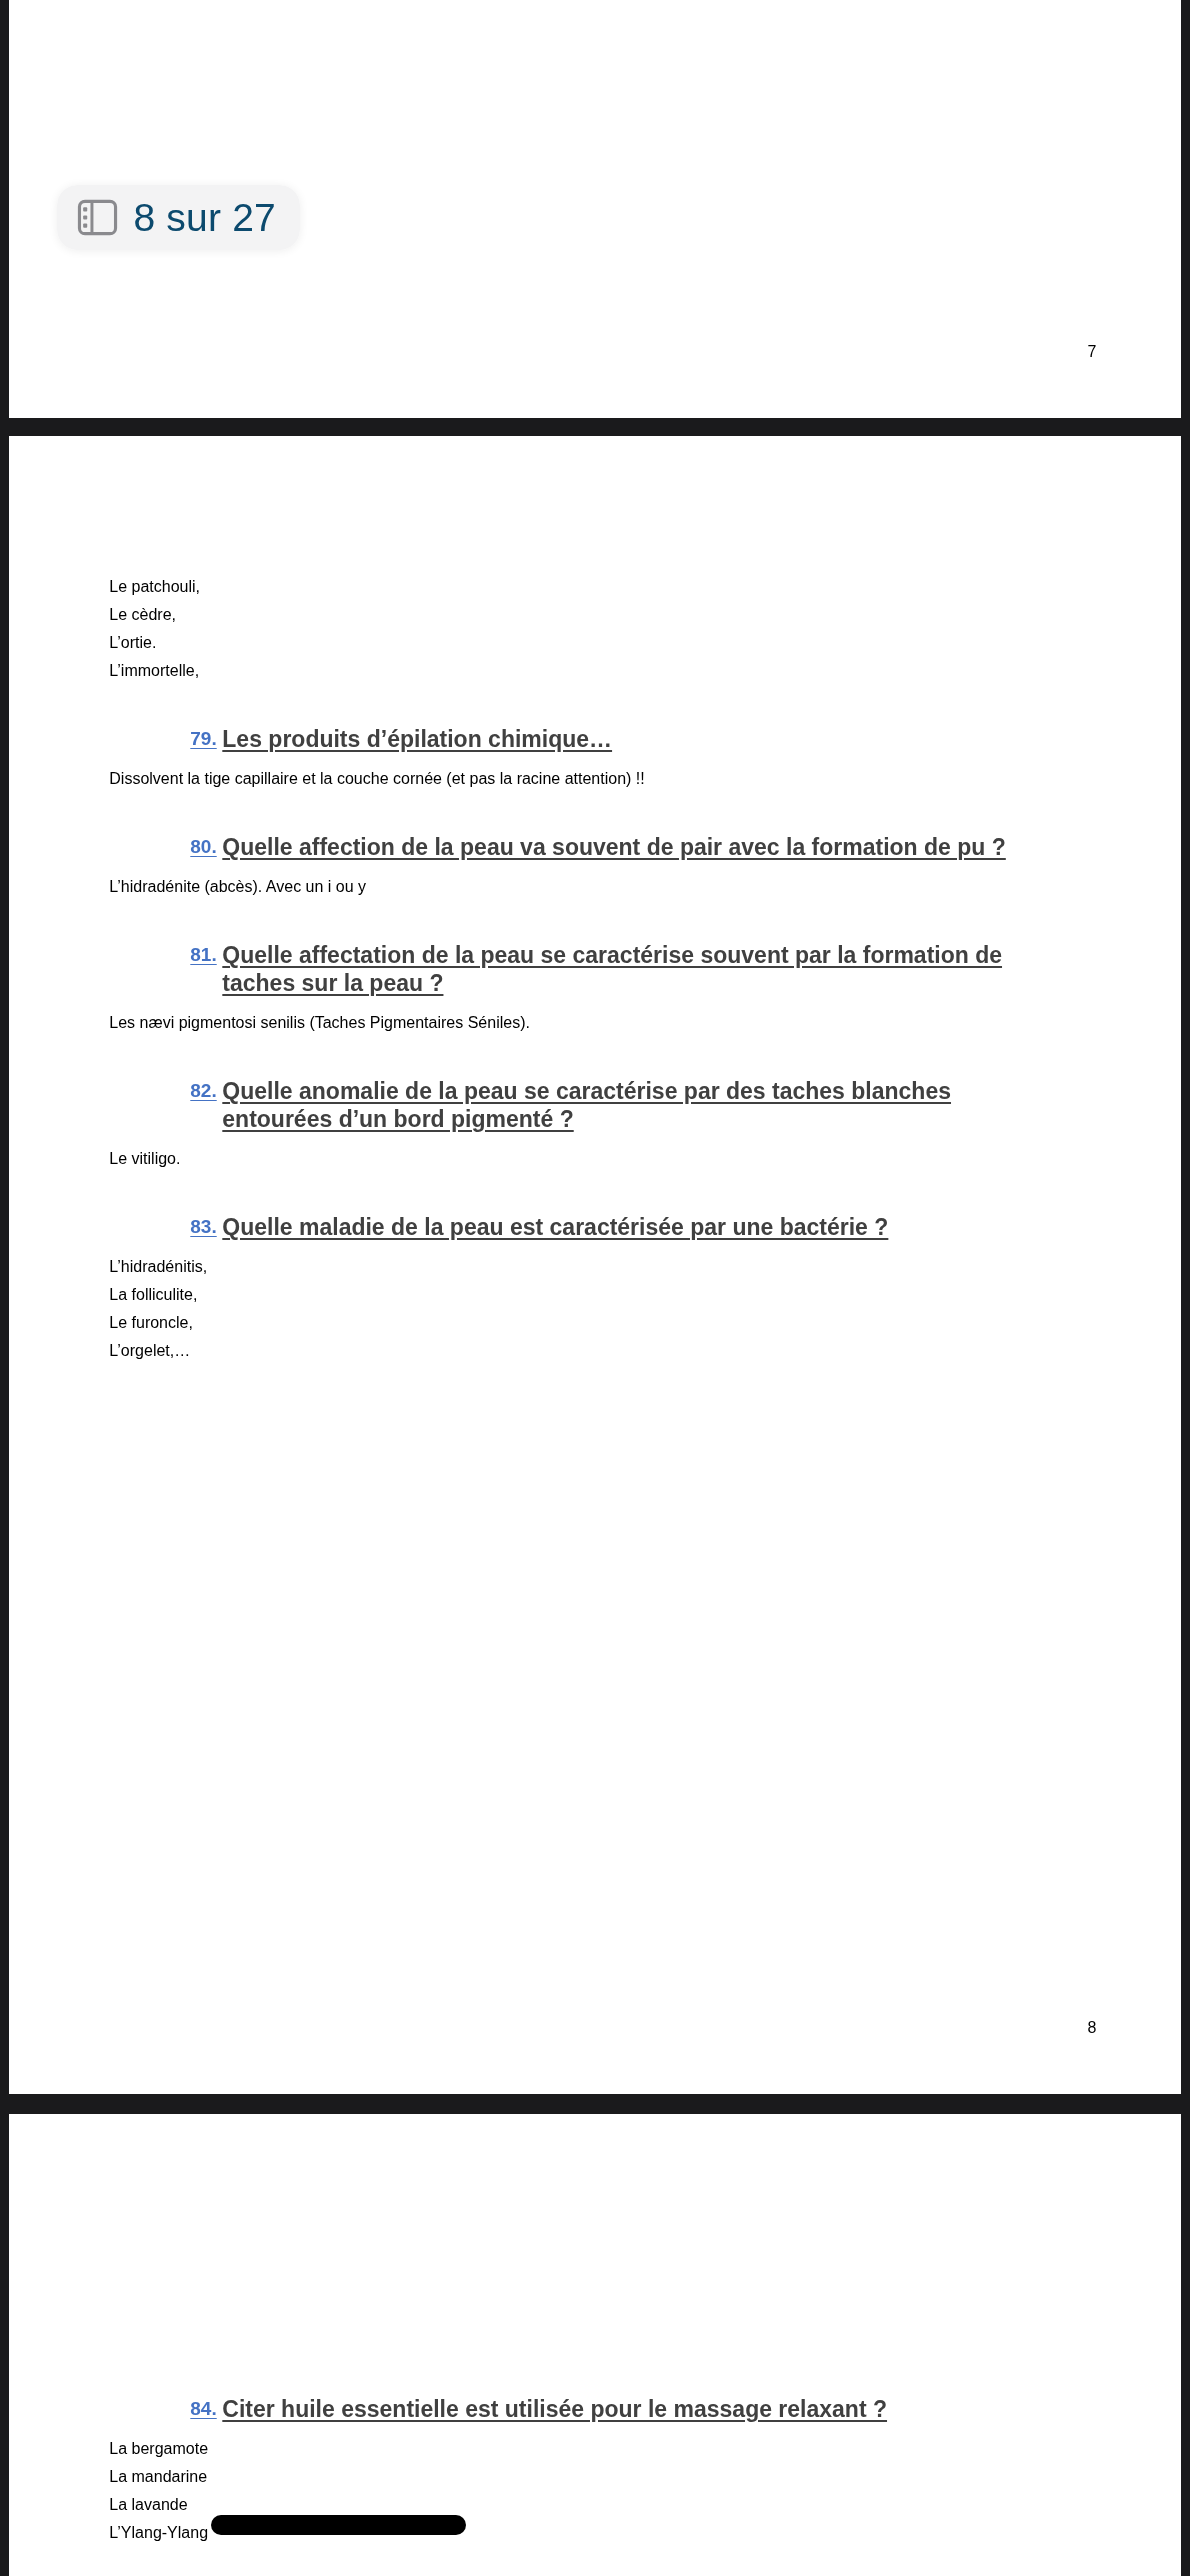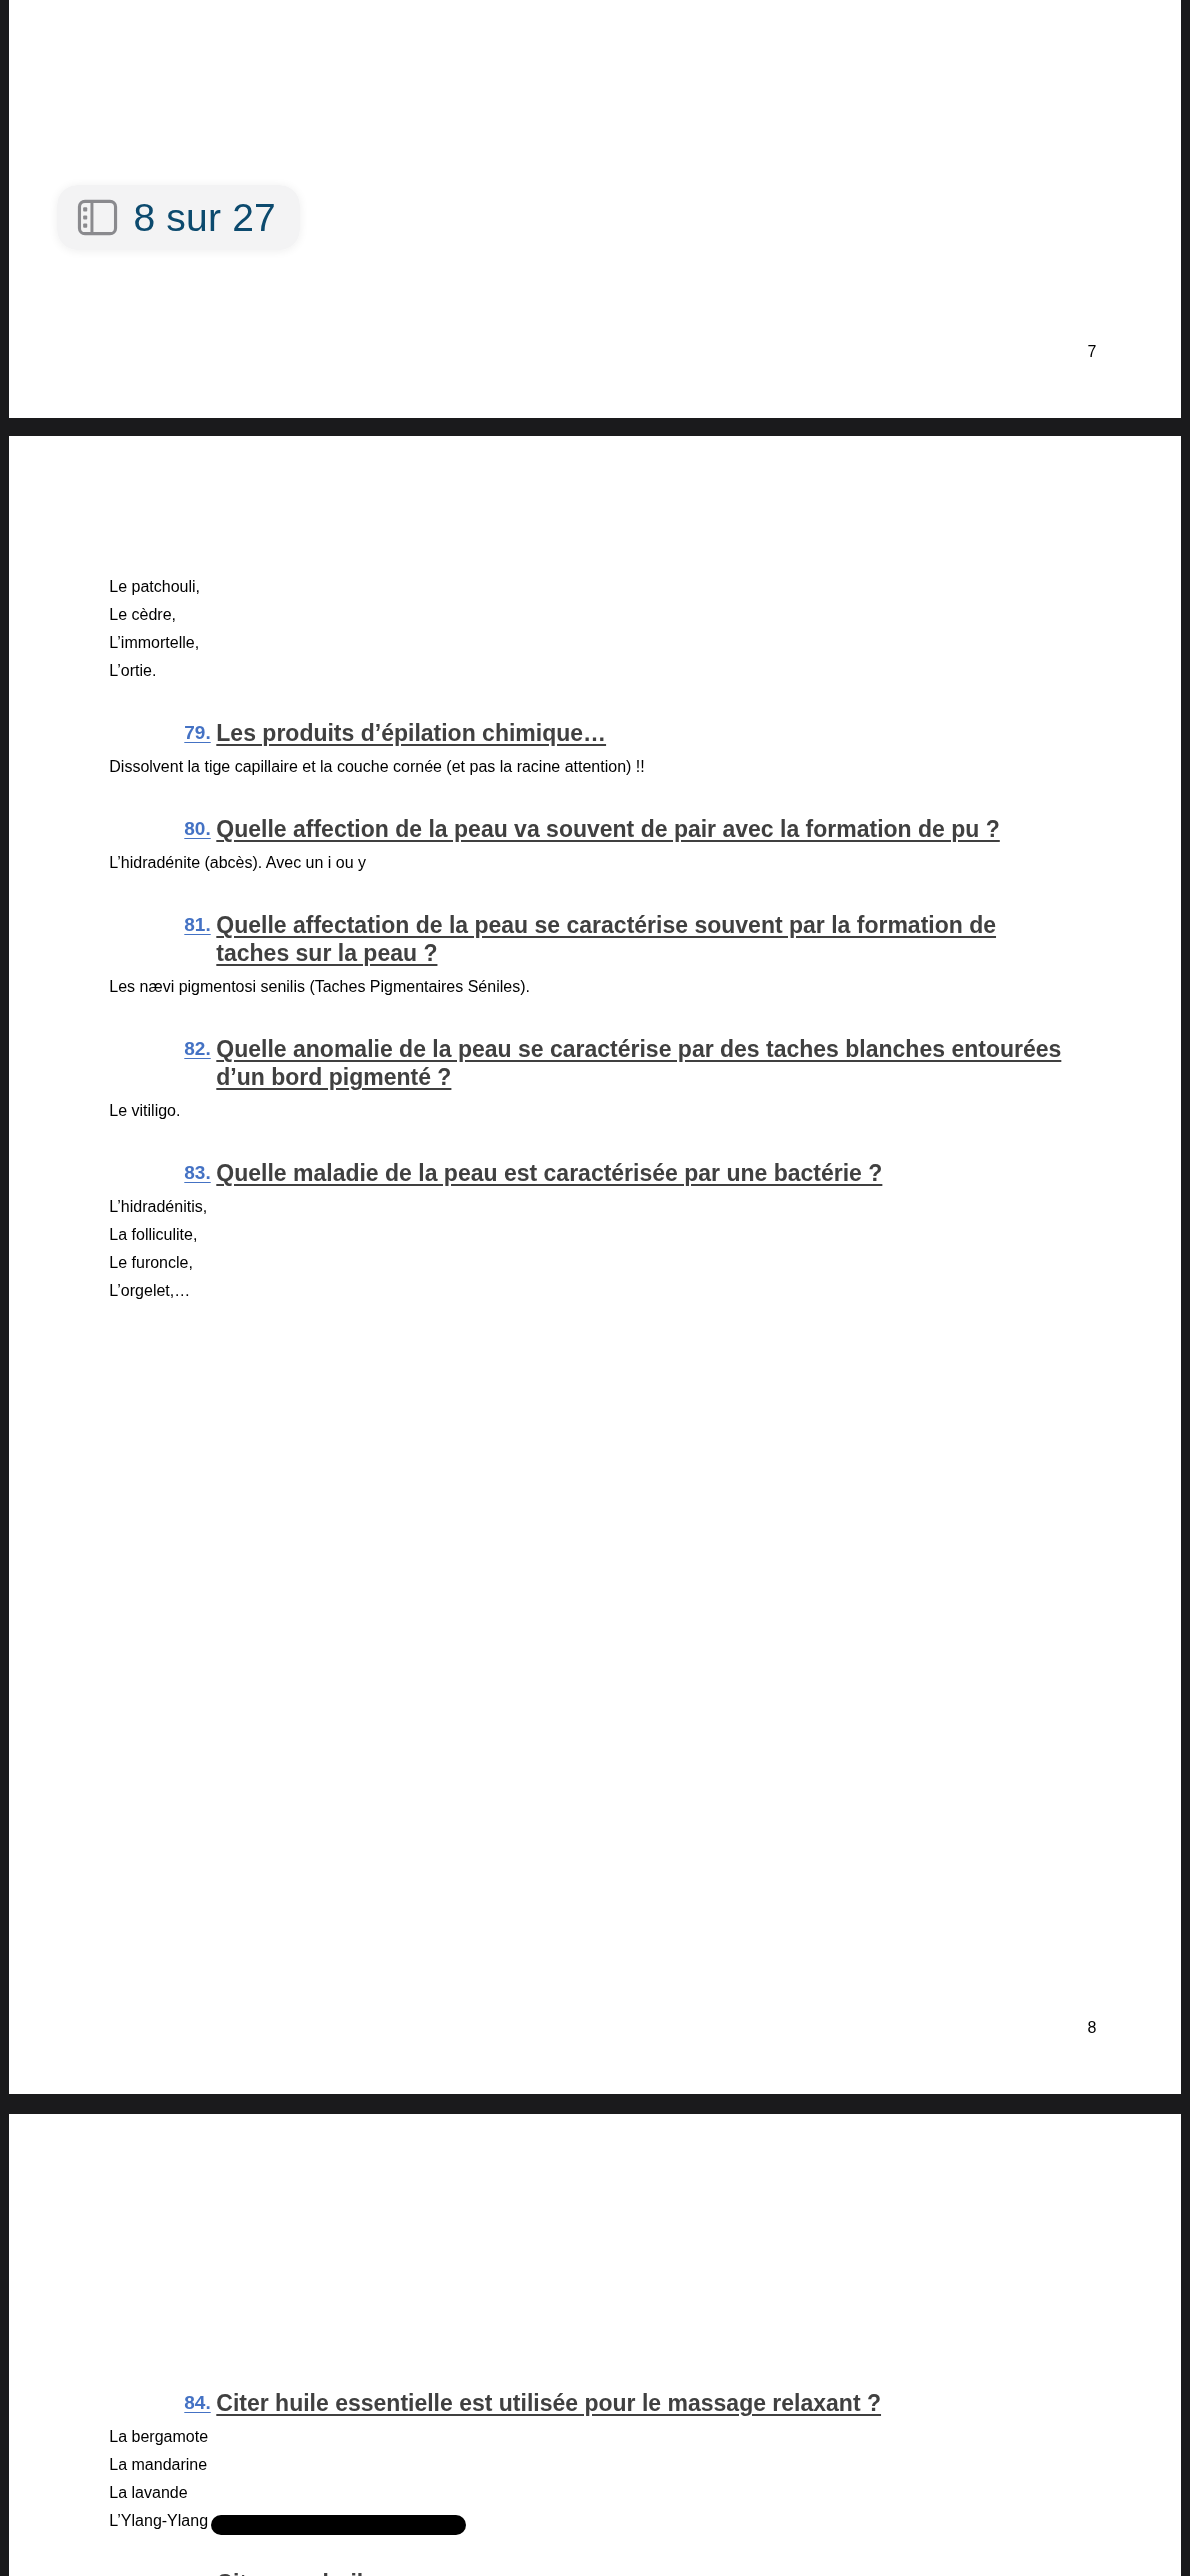--- a/index.html
+++ b/index.html
@@ -27,21 +27,21 @@
   #page-8 { top:436px;   height:1658px; }
   #page-9 { top:2114px;  height:649px; }
 
   .page-inner {
     position:relative;
     width:100%; height:100%;
     padding:0 111px 0 169px;
   }
 
   
-  .q-block { display:flex; margin:6px; }
+  .q-block { display:flex; margin:12px; }
   .q-num {
     color:#4472C4;
     font-weight:bold;
     font-size:19px;
     line-height:28px;
     text-decoration:underline;
     text-underline-offset:2.8px;
     white-space:nowrap;
     padding-right:5.6px;
     flex:0 0 auto;
@@ -123,22 +123,22 @@
     <div class="folio" style="bottom:57px">7</div>
   </div>
 
   <div class="page" id="page-8">
     <div class="page-inner">
       <div style="height:137px"></div>
 
       <div class="answer">
         <div class="answer-line">Le patchouli,</div>
         <div class="answer-line">Le cèdre,</div>
+        <div class="answer-line">L’ortie.</div>
         <div class="answer-line">L’immortelle,</div>
-        <div class="answer-line">L’ortie.</div>
       </div>
 
       <div class="spacer-md"></div>
 
       <div class="q-block">
         <span class="q-num">79.</span>
         <span class="q-text">Les produits d’épilation chimique…</span>
       </div>
       <div class="answer">
         <div class="answer-line">Dissolvent la tige capillaire et la couche cornée (et pas la racine attention) !!</div>

